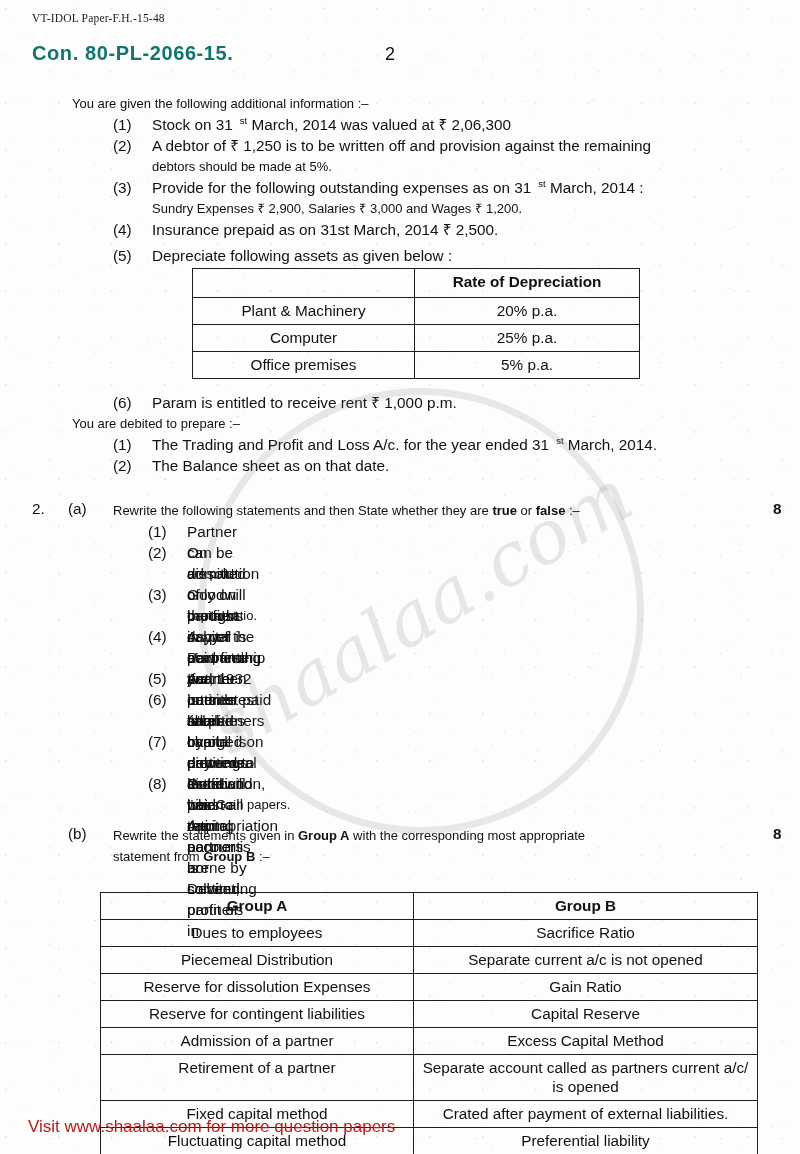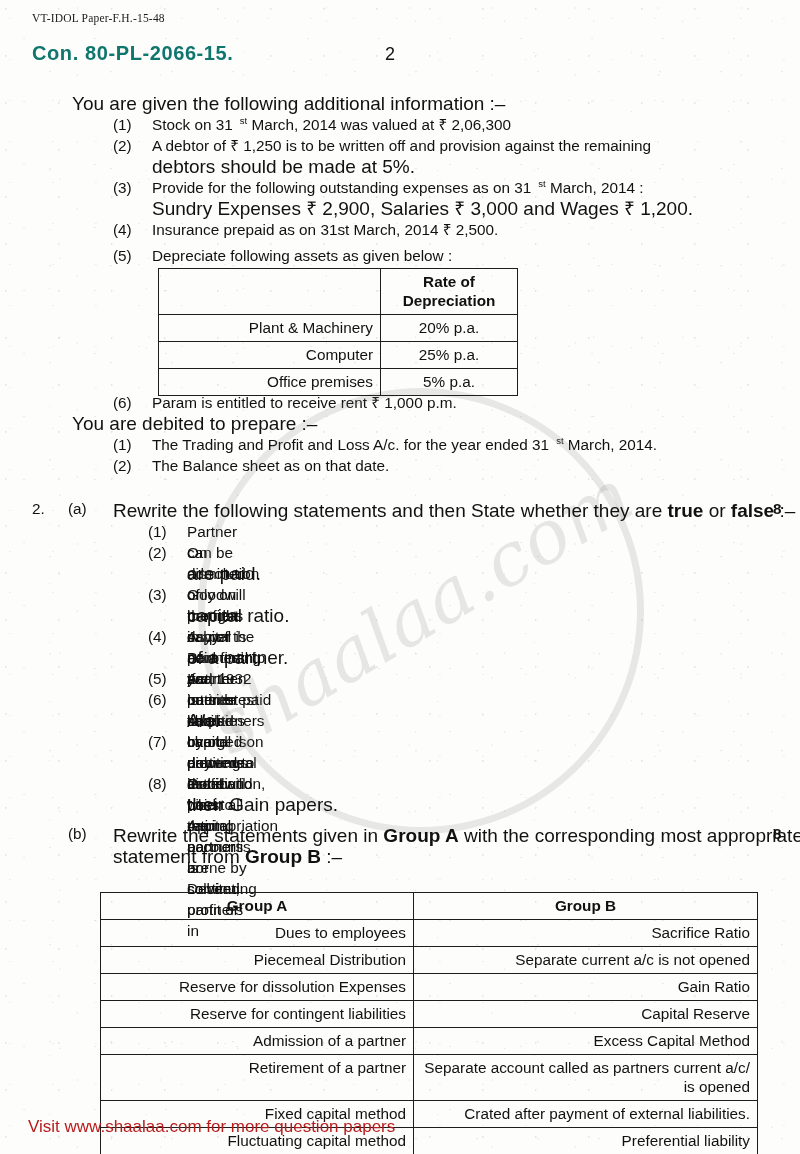--- a/index.html
+++ b/index.html
@@ -75,21 +75,21 @@
     letter-spacing: .6px;
     color: #0f766e;
   }
   #page-number {
     left: 385px; top: 44px;
     font-size: 18px;
     color: #111;
   }
 
   
-  .tl { font-size: 19px; line-height: 21px; color: #111; white-space: nowrap; }
+  .tl { font-size: 13px; line-height: 21px; color: #111; white-space: nowrap; }
   .lead { left: 72px; }
 
   
   .row { position: absolute; font-size: 15.3px; line-height: 21px; color: #111; }
   .row > .mk { position: absolute; left: 0; top: 0; }
   .row > .bd { position: absolute; left: 39px; top: 0; }
 
   .bold { font-weight: bold; }
   sup.st { font-size: 9.6px; vertical-align: super; line-height: 0; margin-left: 7px; }
 
@@ -102,28 +102,28 @@
     border-collapse: collapse;
     font-size: 15.3px;
     color: #111;
     background: transparent;
     z-index: 3;
   }
   table.sheet td, table.sheet th {
     border: 1.6px solid #1d1d1d;
     padding: 3px 7px 4px 7px;
     font-weight: normal;
-    text-align: right;
+    text-align: center;
     vertical-align: top;
     line-height: 19px;
   }
   table.sheet th { font-weight: bold; }
   .ctr { text-align: center !important; }
 
-  #dep-table { left: 158px; top: 268px; width: 360px; }
+  #dep-table { left: 192px; top: 268px; width: 448px; }
   #dep-table td.lbl { width: 207px; }
   #dep-table td.val, #dep-table th.val { text-align: center; }
   #dep-table tr.head td { height: 21px; }
 
   #group-table { left: 100px; top: 892px; width: 658px; }
   #group-table td.ga { width: 298px; }
   #group-table tr.hd th { text-align: center; }
 
   
   #footer {

